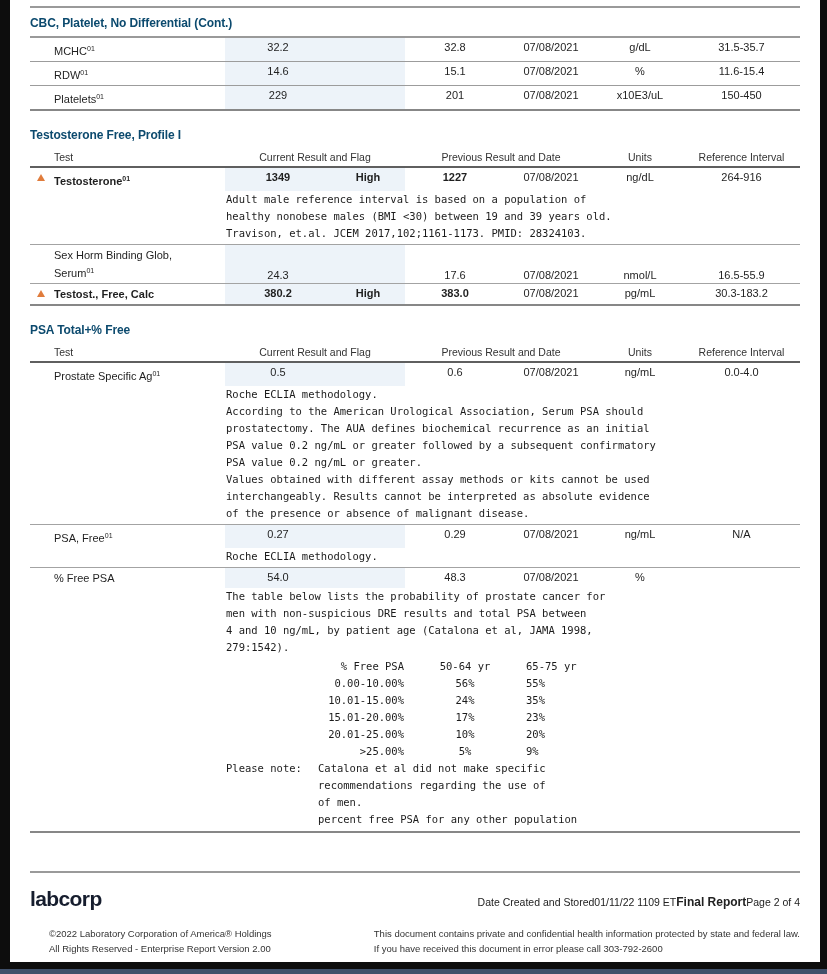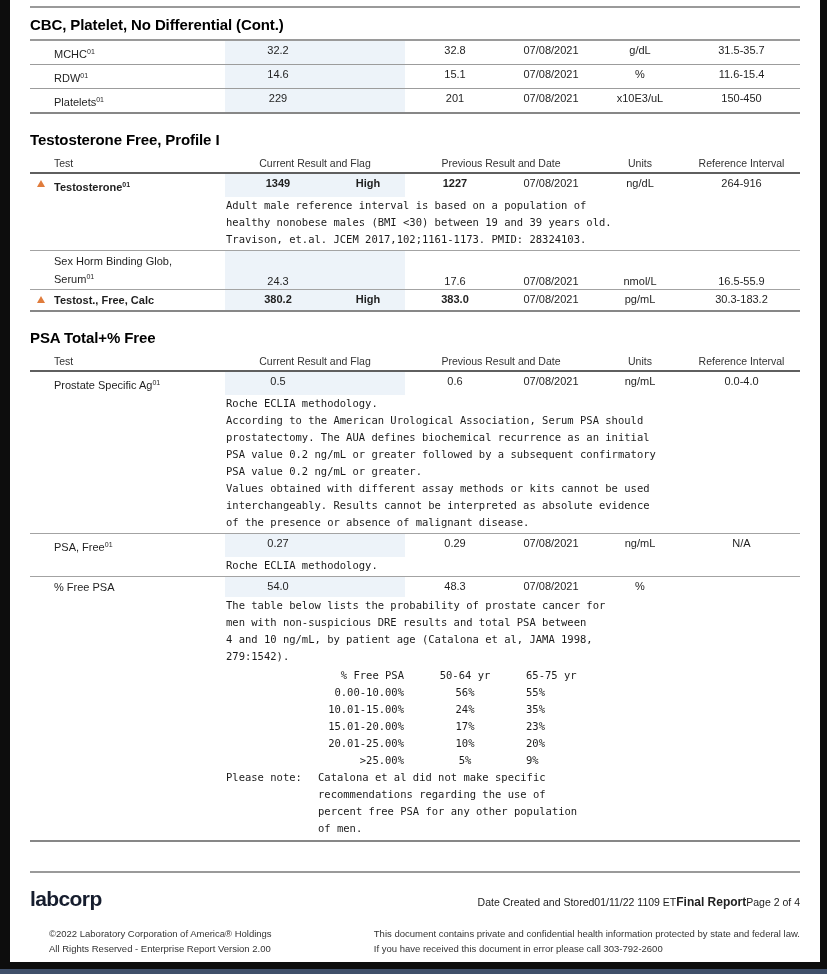--- a/index.html
+++ b/index.html
@@ -18,21 +18,21 @@
   .page{
     position:absolute;left:10px;top:0;width:810px;height:962px;
     background:#ffffff;
   }
   .bottom-strip{
     position:absolute;left:0;bottom:0;width:827px;height:5px;background:#40506a;
   }
   .content{padding:0 20px;}
   .toprule{border-top:2px solid var(--rule_gray);margin-top:6px;}
   .sec-title{
-    font-size:15px;font-weight:700;color:#000000;
+    font-size:12px;font-weight:700;color:#0c4a6e;
     margin:17px 0 6px 0;letter-spacing:-0.1px;
   }
   .sec-title.first{margin-top:8px;}
 
   
   .rtable{border-bottom:2px solid #878787;}
   .cbc-table{border-top:2px solid var(--rule_gray);margin-top:1px;}
   .cbc-table .trow{border-bottom:1px solid #9c9c9c;}
   .cbc-table .trow:last-child{border-bottom:2px solid #878787;}
 
@@ -303,22 +303,22 @@
               <div class="pc2">5%</div>
               <div class="pc3">9%</div>
             </div>
           </div>
 
           <div class="pnote">
             <div class="pn-label">Please note:</div>
             <div class="pn-lines">
               <div>Catalona et al did not make specific</div>
               <div>recommendations regarding the use of</div>
+              <div>of men.</div>
               <div>percent free PSA for any other population</div>
-              <div>of men.</div>
             </div>
           </div>
         </div>
       </div>
     </section>
   </div>
 
   <div class="footer">
     <div class="fdivider"></div>
     <div class="f-row1">

